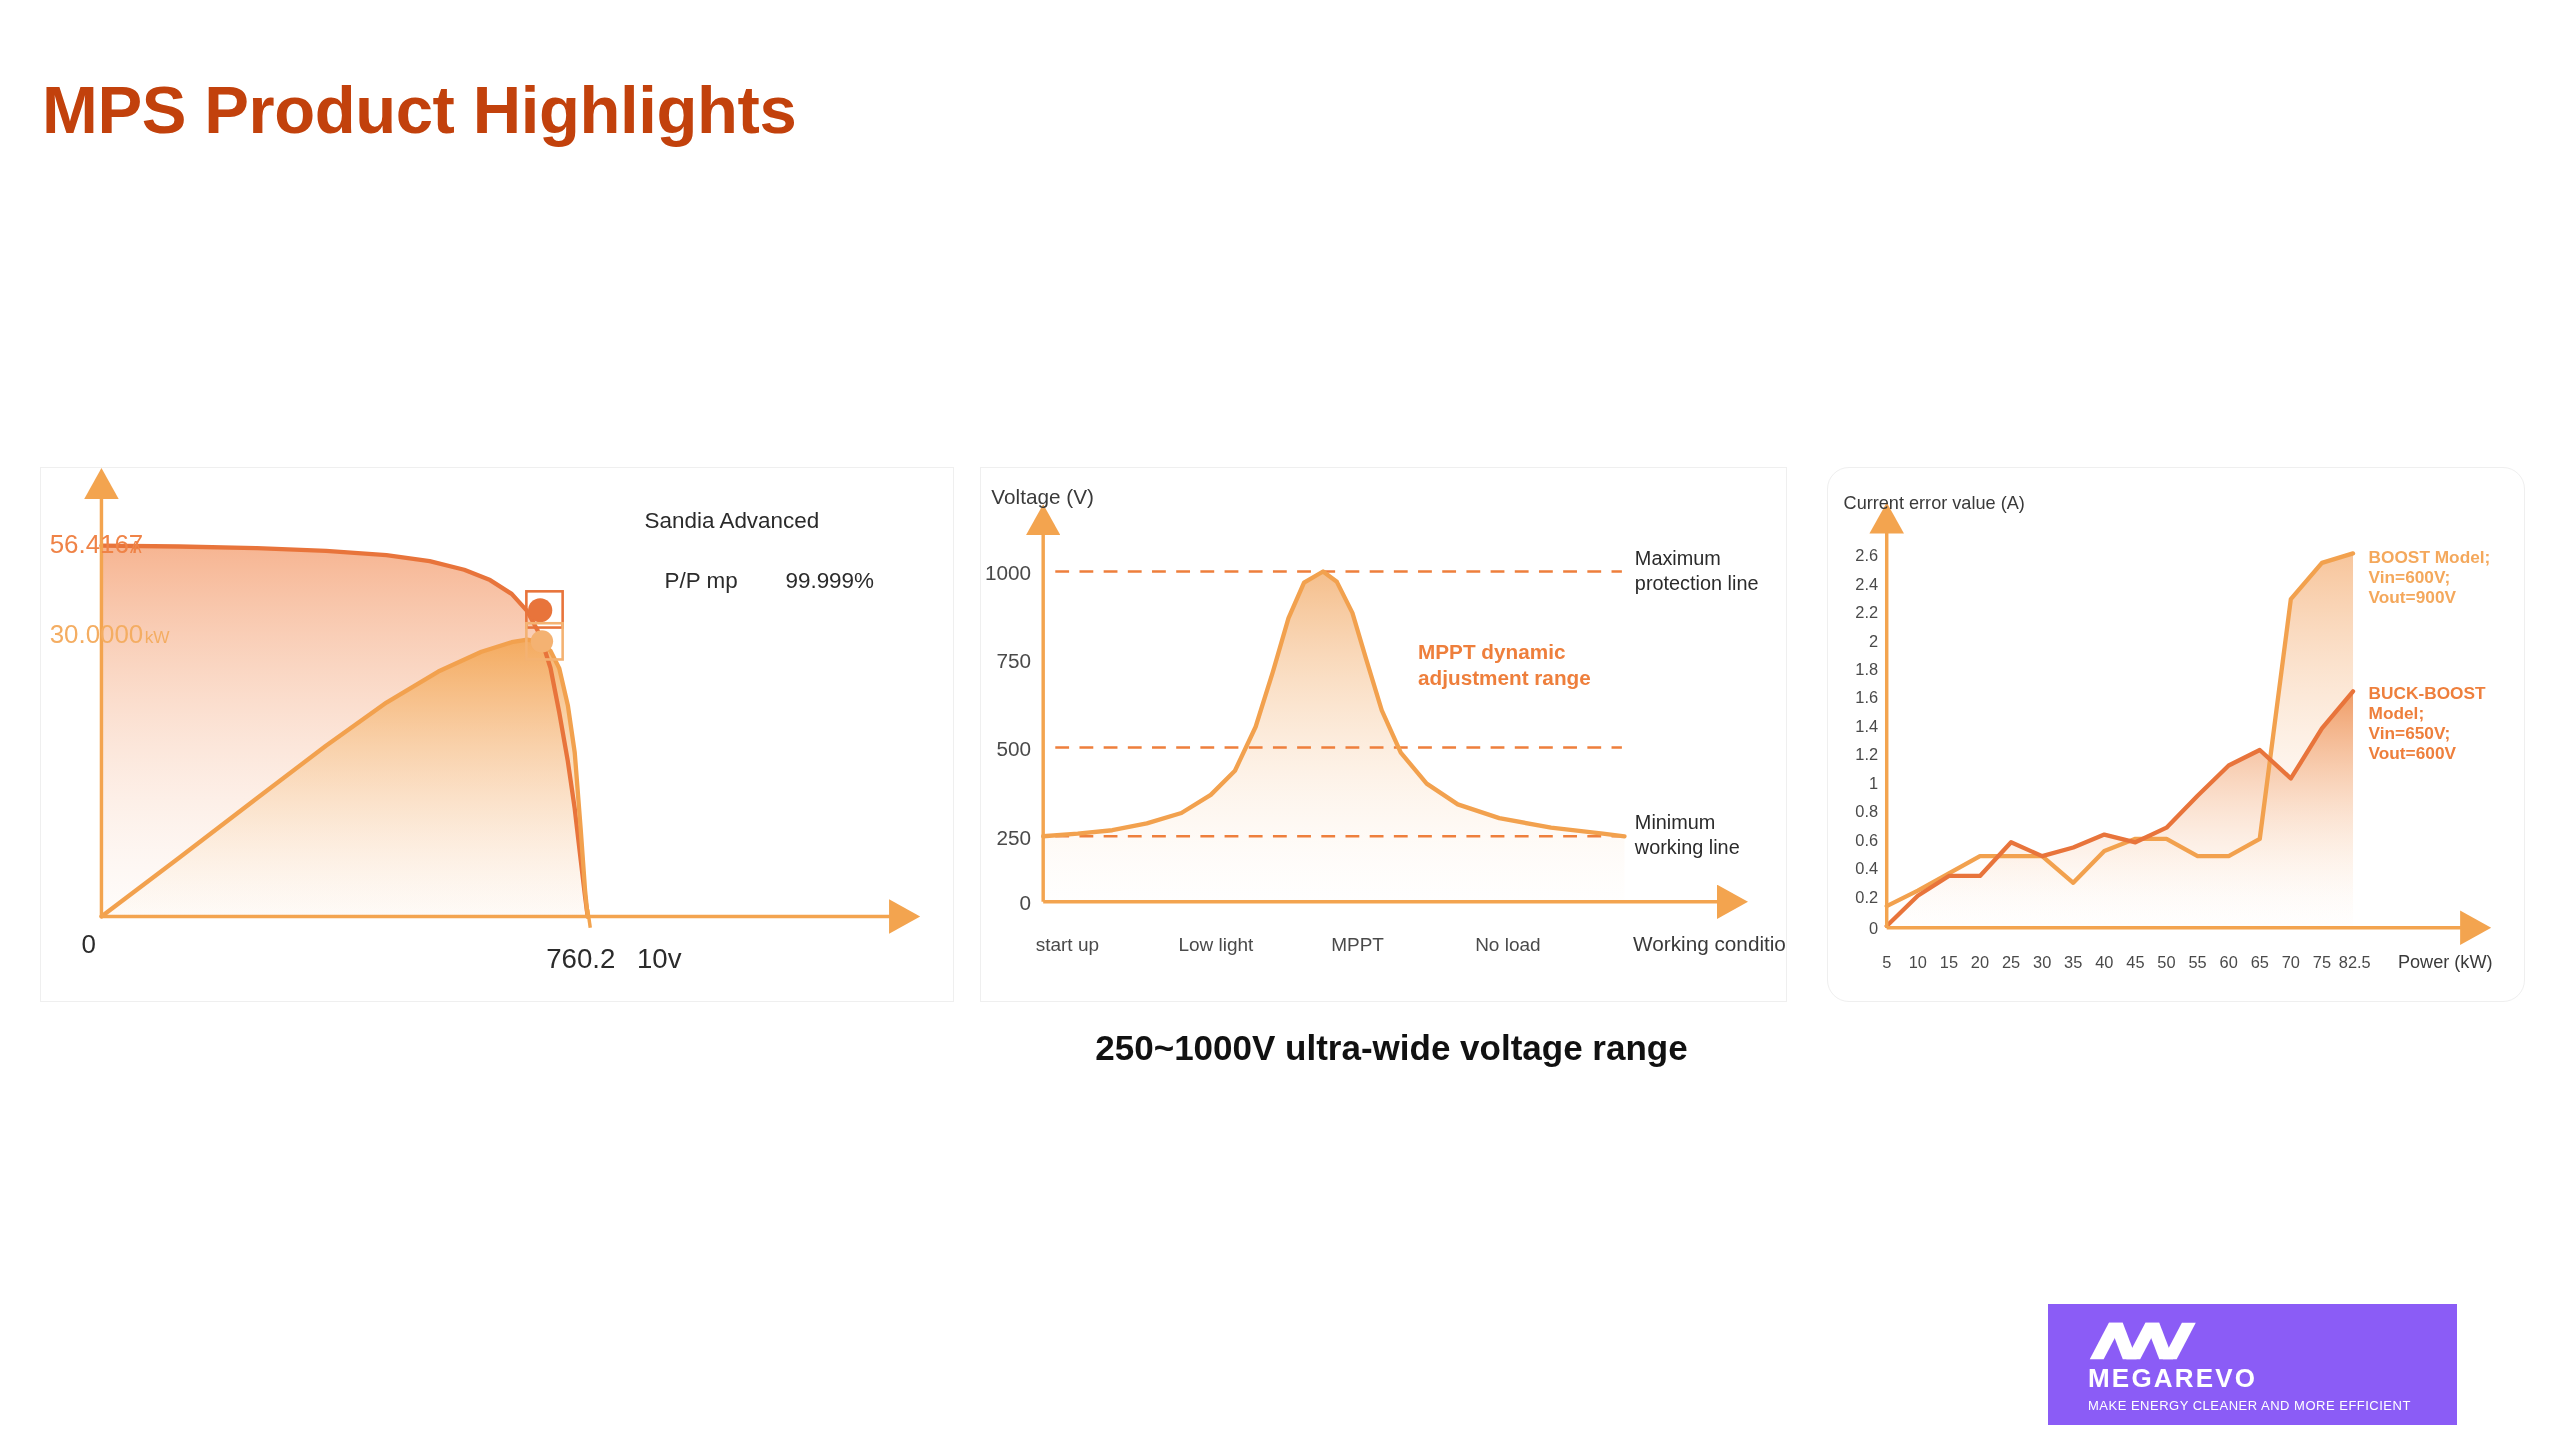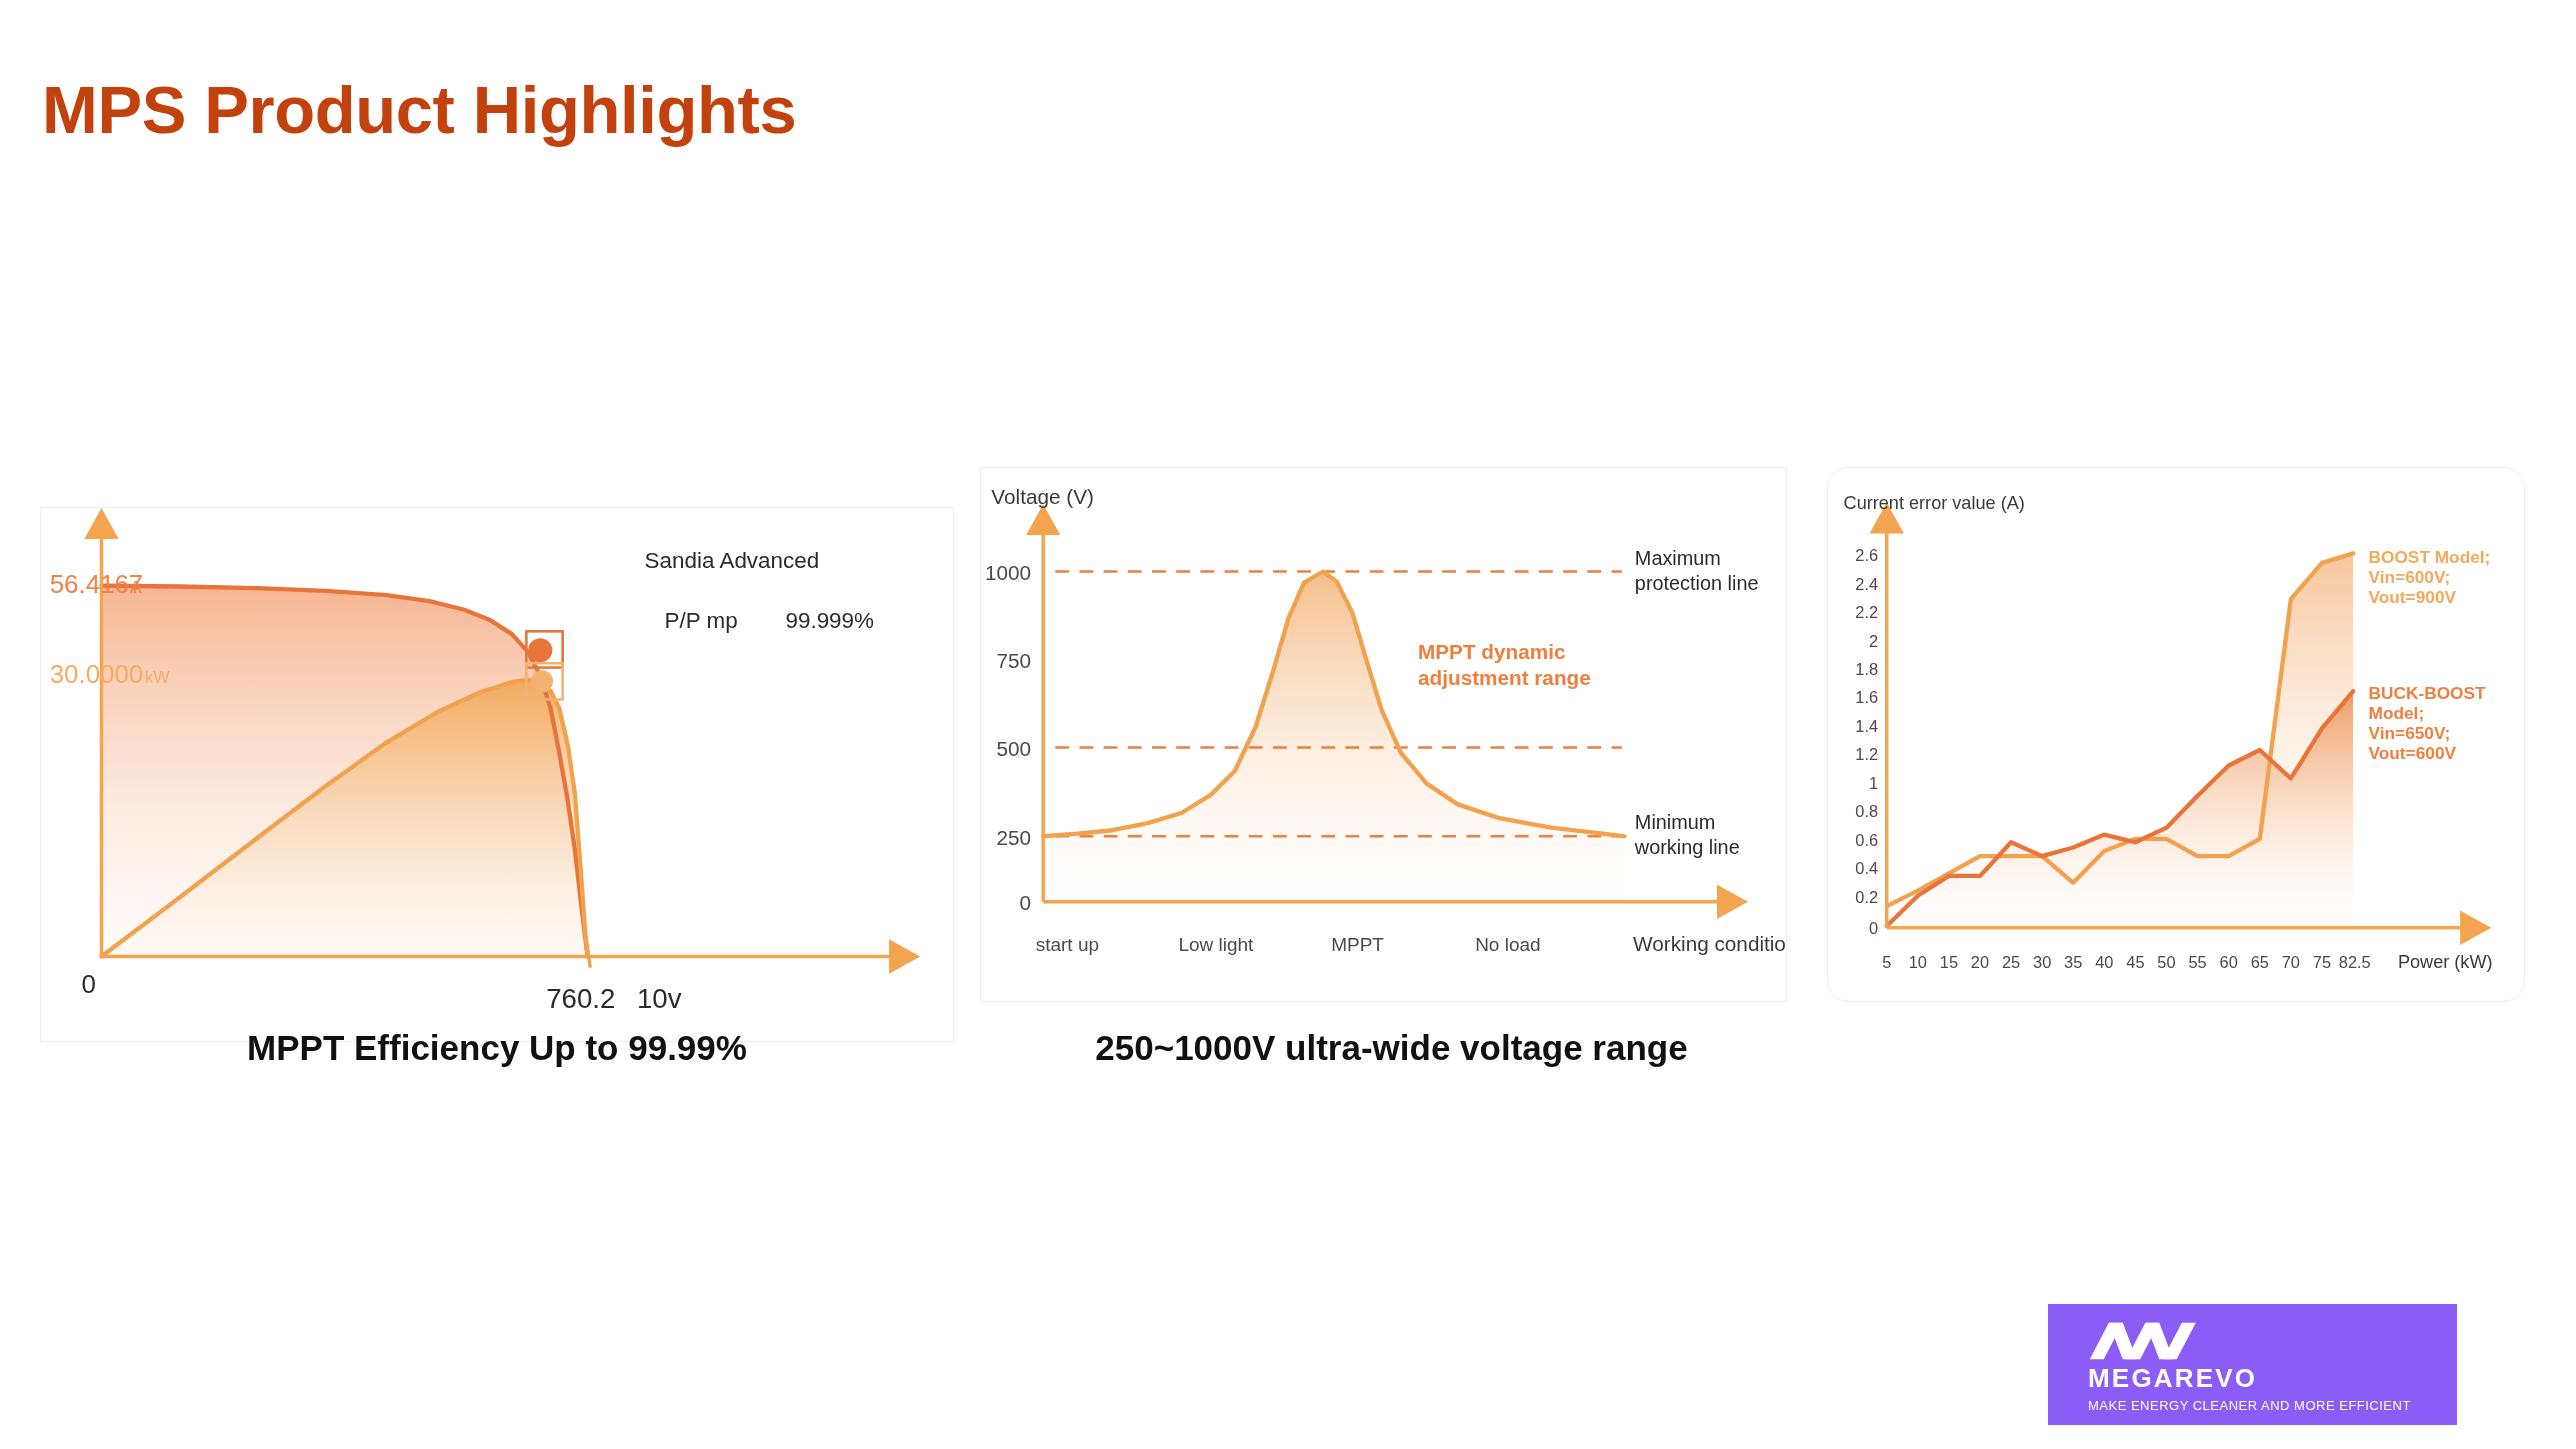--- a/index.html
+++ b/index.html
@@ -15,21 +15,21 @@
     color:#c2410c;white-space:nowrap;line-height:1;
   }
   
   .panels{
     position:absolute;left:40px;top:467px;width:2498px;height:537px;
   }
   .panel{
     position:absolute;top:0;height:535px;
     background:#ffffff;border:1.7px solid #efefef;box-sizing:border-box;
   }
-  #panel-1{left:0px;width:914px;margin-top:40px;}
+  #panel-1{left:0px;width:914px;}
   #panel-2{left:940px;width:807px;}
   #panel-3{left:1787px;width:698px;border-radius:22px;}
 
   .panel svg{display:block;width:100%;height:100%;}
 
   
   .captions{position:absolute;left:40px;top:1026px;width:2498px;height:113px;}
   .caption{
     position:absolute;top:0;text-align:center;
     font-size:35px;font-weight:700;color:#111111;line-height:1.28;
@@ -255,21 +255,20 @@
 
       <text class="ann-or" x="626" y="268" font-size="20" font-weight="600">BUCK-BOOST</text>
       <text class="ann-or" x="626" y="291" font-size="20" font-weight="600">Model;</text>
       <text class="ann-or" x="626" y="314" font-size="20" font-weight="600">Vin=650V;</text>
       <text class="ann-or" x="626" y="337" font-size="20" font-weight="600">Vout=600V</text>
     </svg>
   </div>
 </div>
 
 <div class="captions">
-  <div class="caption" id="caption-1">MPPT Efficiency Up to 99.99%</div>
   <div class="caption" id="caption-2">250~1000V ultra-wide voltage range</div>
 </div>
 
 <div class="logo-box">
   <svg class="logo-mark" viewBox="0 0 130 48">
     <path d="M2,45 L24,3 L40,3 L18,45 Z" fill="#ffffff"></path>
     <path d="M24,3 L40,3 L56,45 L40,45 Z" fill="#ffffff"></path>
     <path d="M44,45 L66,3 L82,3 L60,45 Z" fill="#ffffff"></path>
     <path d="M66,3 L82,3 L98,45 L82,45 Z" fill="#ffffff"></path>
     <path d="M86,45 L108,3 L124,3 L102,45 Z" fill="#ffffff"></path>

